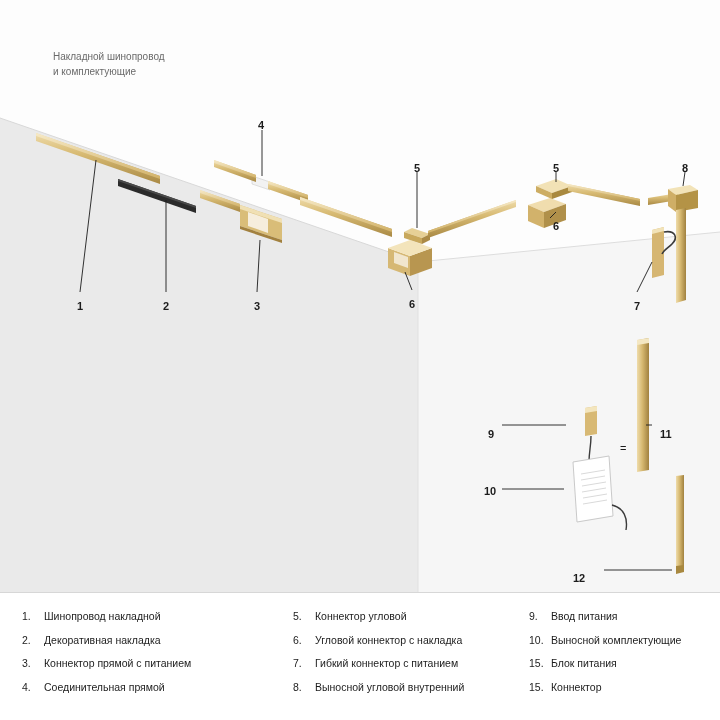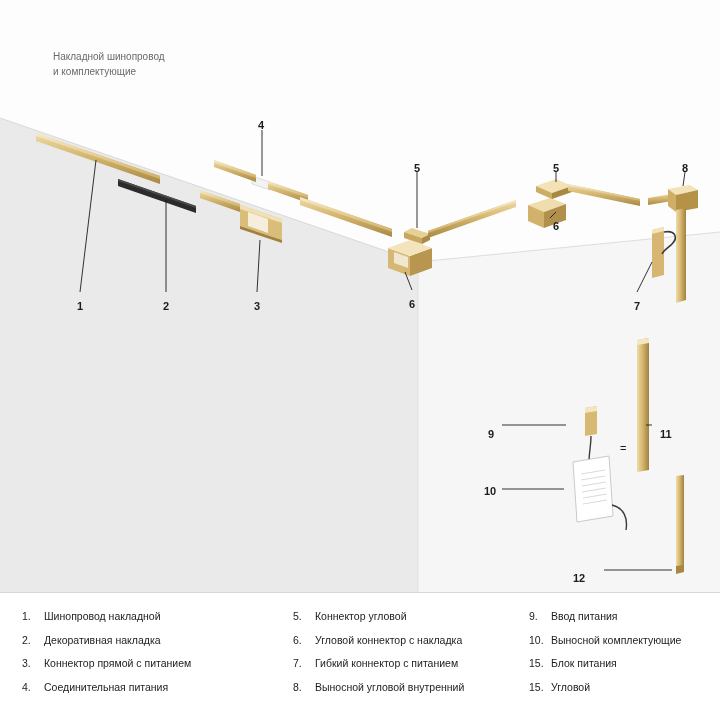--- a/index.html
+++ b/index.html
@@ -314,21 +314,21 @@
           <div class="legend-item">
             <span class="legend-num">2.</span>
             <span class="legend-text">Декоративная накладка</span>
           </div>
           <div class="legend-item">
             <span class="legend-num">3.</span>
             <span class="legend-text">Коннектор прямой с питанием</span>
           </div>
           <div class="legend-item">
             <span class="legend-num">4.</span>
-            <span class="legend-text">Соединительная питания</span>
+            <span class="legend-text">Соединительная прямой</span>
           </div>
         </div>
         <div class="legend-col">
           <div class="legend-item">
             <span class="legend-num">5.</span>
             <span class="legend-text">Коннектор угловой</span>
           </div>
           <div class="legend-item">
             <span class="legend-num">6.</span>
             <span class="legend-text">Угловой коннектор с накладка</span>
@@ -350,19 +350,19 @@
           <div class="legend-item">
             <span class="legend-num">10.</span>
             <span class="legend-text">Выносной комплектующие</span>
           </div>
           <div class="legend-item">
             <span class="legend-num">15.</span>
             <span class="legend-text">Блок питания</span>
           </div>
           <div class="legend-item">
             <span class="legend-num">15.</span>
-            <span class="legend-text">Угловой</span>
+            <span class="legend-text">Коннектор</span>
           </div>
         </div>
       </div>
   </div>
 
 </div>
 
 </body></html>

